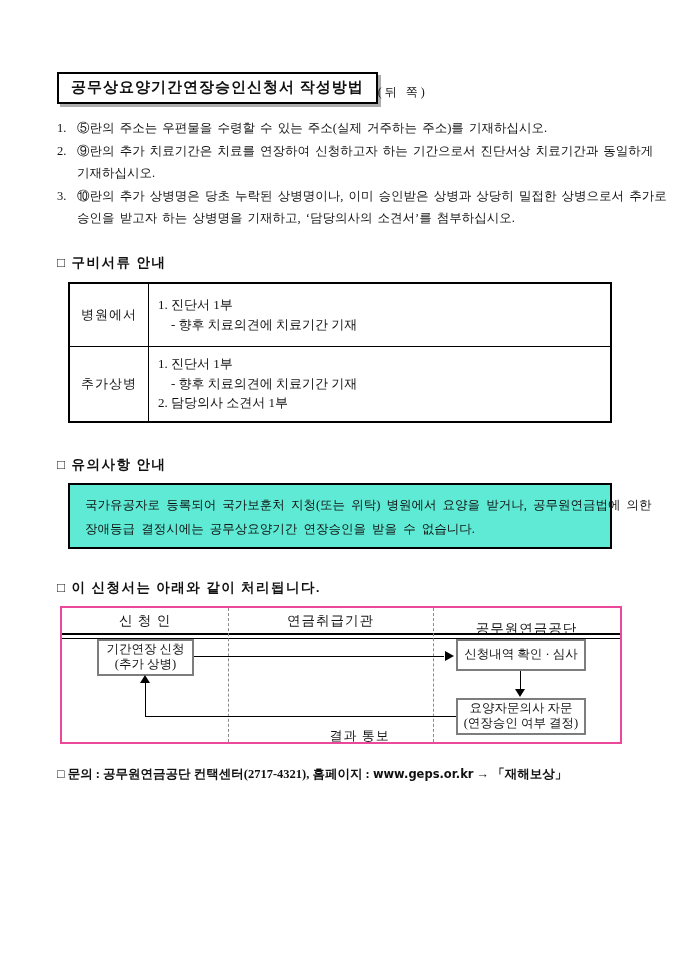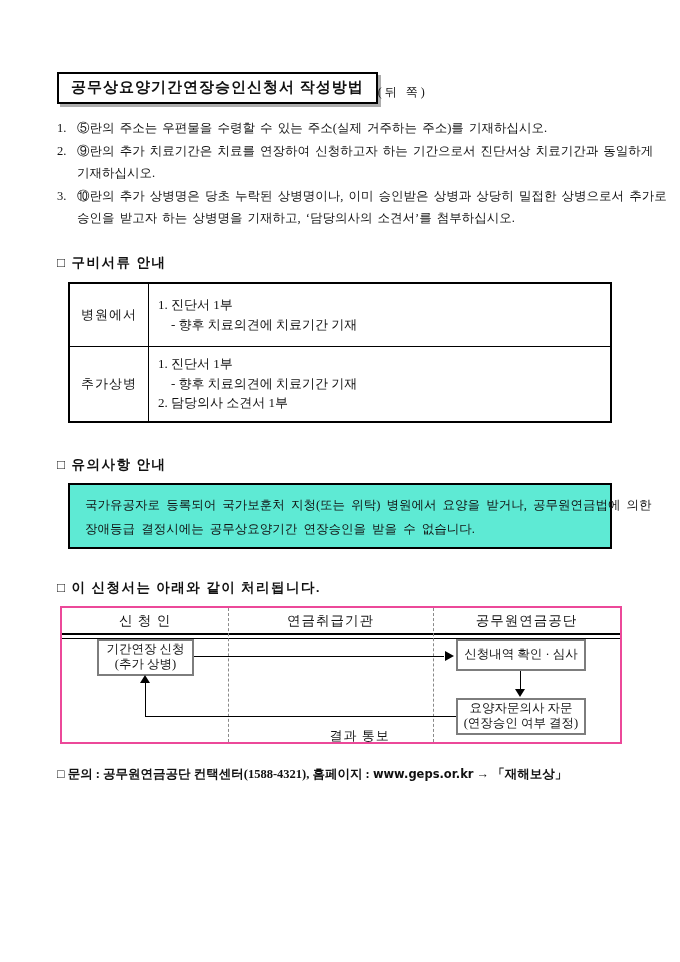--- a/index.html
+++ b/index.html
@@ -38,21 +38,21 @@
   .doc-line { white-space:nowrap; }
   .indent { padding-left:13px; }
   
   .notice-box { margin:9px 11px 0; border:2px solid #000; padding:8px 15px 6px; font-size:12.5px; line-height:24px; background:#5eead4; }
   .notice-line { white-space:nowrap; word-spacing:3px; }
   
   .flow-box { position:relative; margin:9px 0 0 3px; width:562px; height:138px; border:2px solid #ec4899; box-sizing:border-box; background:#fff; }
   .col-label { position:absolute; top:4px; text-align:center; font-size:13.5px; letter-spacing:1px; white-space:nowrap; }
   .col-1 { left:0;     width:166px; }
   .col-2 { left:166px; width:205px; }
-  .col-3 { left:371px; width:187px; }
+  .col-3 { left:371px; width:187px;margin-top:8px; }
   .dbl-line-a { position:absolute; top:25px; left:0; right:0; border-top:2px solid #000; }
   .dbl-line-b { position:absolute; top:30px; left:0; right:0; border-top:1px solid #000; }
   .vdash { position:absolute; top:0; bottom:0; width:0; border-left:1px dashed #8a8a8a; }
   .vdash-1 { left:166px; } .vdash-2 { left:371px; }
   .node {
     position:absolute; border:2px solid #7d7d7d; background:#fff; box-sizing:border-box;
     display:flex; flex-direction:column; justify-content:center; text-align:center;
     font-size:12.5px; line-height:15px; white-space:nowrap;
   }
   .node-request { left:35px;  top:31px; width:97px;  height:37px; }
@@ -158,16 +158,16 @@
     <div class="arrow arrow-right"></div>
     <div class="vline line-down"></div>
     <div class="arrow arrow-down"></div>
     <div class="hline line-return-h"></div>
     <div class="vline line-return-v"></div>
     <div class="arrow arrow-up"></div>
     <div class="result-label">결과 통보</div>
   </div>
 
   <div class="footer">
-    <span>□ 문의 : 공무원연금공단 컨택센터(1588-4321), 홈페이지 : </span><span class="url">www.geps.or.kr</span><span> → </span><span>「재해보상」</span>
+    <span>□ 문의 : 공무원연금공단 컨택센터(2717-4321), 홈페이지 : </span><span class="url">www.geps.or.kr</span><span> → </span><span>「재해보상」</span>
   </div>
 
 </div>
 
 </body></html>

